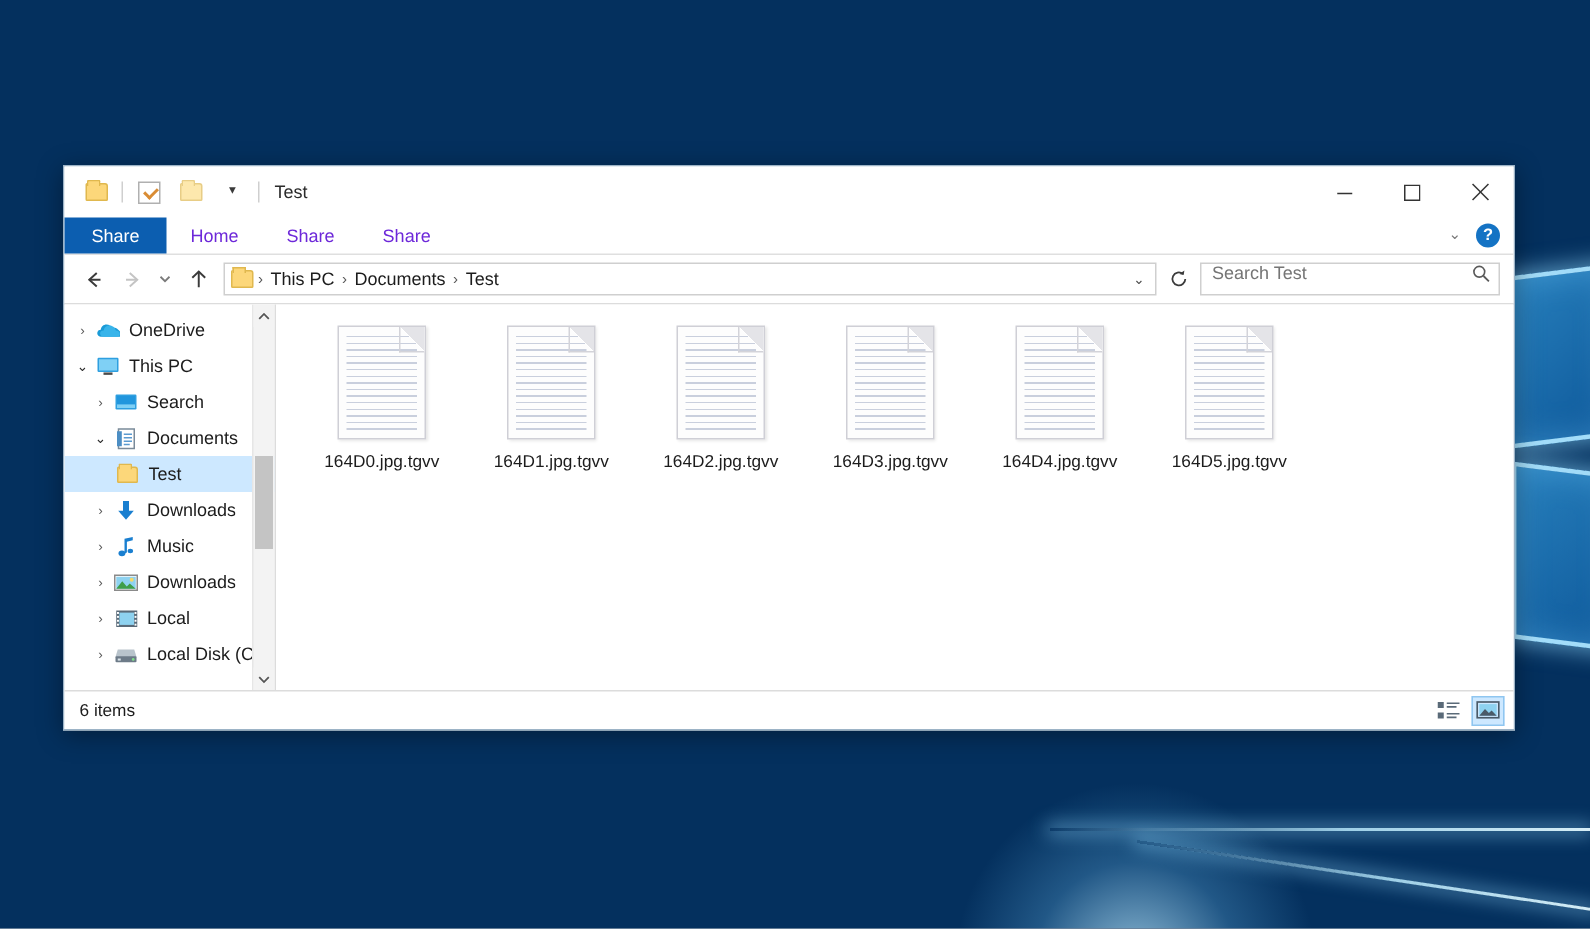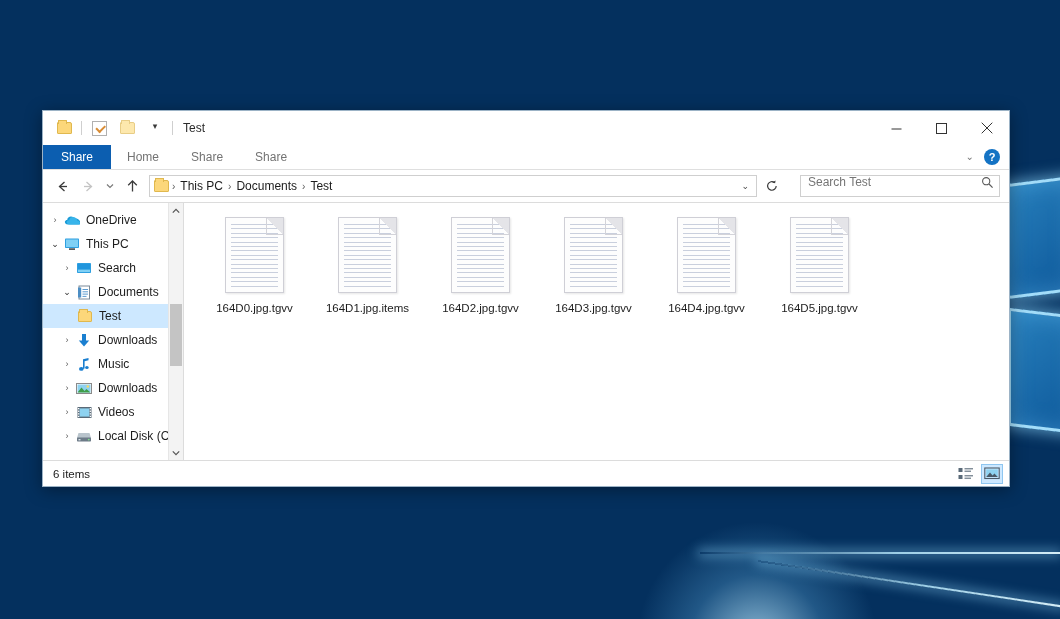--- a/index.html
+++ b/index.html
@@ -157,21 +157,21 @@
     display: flex;
     align-items: stretch;
     flex: 0 0 auto;
     border-bottom: 1px solid #dfdfdf;
     position: relative;
   }
   .ribbon-tab {
     display: flex; align-items: center;
     padding: 0 16px;
     font-size: 12px;
-    color: #737373;
+    color: #6d28d9;
     white-space: nowrap;
   }
   .ribbon-tab.file-tab {
     background: #0c5eb0;
     color: #ffffff;
     padding: 0 18px;
   }
   #ribbon-right {
     margin-left: auto;
     display: flex;
@@ -265,21 +265,21 @@
   }
   #search-box {
     width: 200px;
     height: 22px;
     border: 1px solid #cfcfcf;
     background: #ffffff;
     display: flex;
     align-items: center;
     padding: 0 5px 8px 7px;
     flex: 0 0 auto;
-    margin-left: 17px;
+    margin-left: 3px;
   }
   #search-input {
     border: none; outline: none;
     font-family: "Liberation Sans", sans-serif;
     font-size: 12px;
     color: #767676;
     flex: 1 1 auto;
     min-width: 0;
     background: transparent;
   }
@@ -694,21 +694,21 @@
                   <rect x="1" y="4.6" width="1.3" height="1.3"></rect>
                 <rect x="1" y="7.2" width="1.3" height="1.3"></rect>
                   <rect x="1" y="9.8" width="1.3" height="1.3"></rect>
                 <rect x="12.7" y="2" width="1.3" height="1.3"></rect>
                   <rect x="12.7" y="4.6" width="1.3" height="1.3"></rect>
                 <rect x="12.7" y="7.2" width="1.3" height="1.3"></rect>
                   <rect x="12.7" y="9.8" width="1.3" height="1.3"></rect>
               </g>
             </svg>
           </span>
-          <span class="nav-label">Videos</span>
+          <span class="nav-label">Local</span>
         </div>
 
         <div class="nav-item indent-2">
           <span class="expander">›</span>
           <span class="nav-icon">
             <svg width="16" height="13" viewBox="0 0 16 13">
               <path d="M2.5 3 L13.5 3 L15 8 L1 8 Z" fill="#b9c4cc"></path>
               <rect x="1" y="7.5" width="14" height="4" rx="0.7" fill="#6d7b88"></rect>
               <rect x="2.5" y="9" width="2" height="1.4" fill="#d9e2e8"></rect>
               <circle cx="12.8" cy="9.6" r="0.9" fill="#7fe08a"></circle>
@@ -747,21 +747,21 @@
           </div>
           <div class="file-name">164D0.jpg.tgvv</div>
         </div>
 
         <div class="file-item">
           <div class="doc-icon">
             <div class="doc-lines"></div>
               <div class="doc-fold-mask"></div>
               <div class="doc-fold"></div>
           </div>
-          <div class="file-name">164D1.jpg.items</div>
+          <div class="file-name">164D1.jpg.tgvv</div>
         </div>
 
         <div class="file-item">
           <div class="doc-icon">
             <div class="doc-lines"></div>
               <div class="doc-fold-mask"></div>
               <div class="doc-fold"></div>
           </div>
           <div class="file-name">164D2.jpg.tgvv</div>
         </div>

